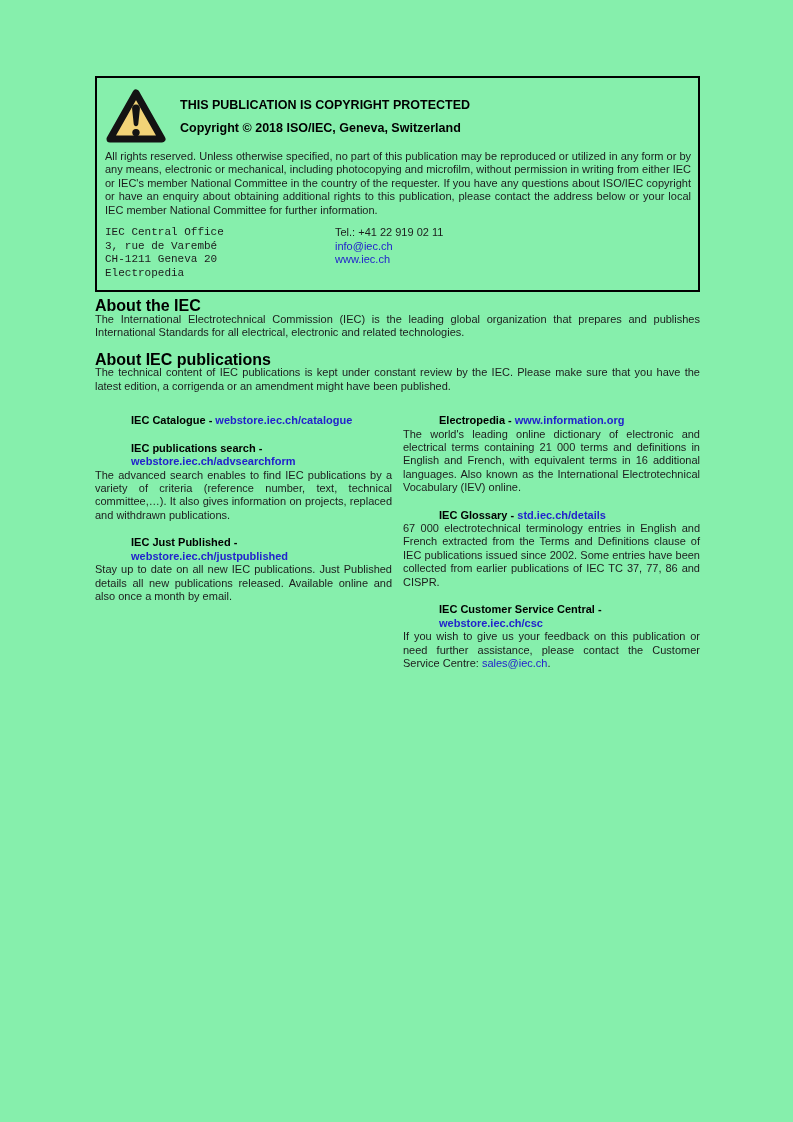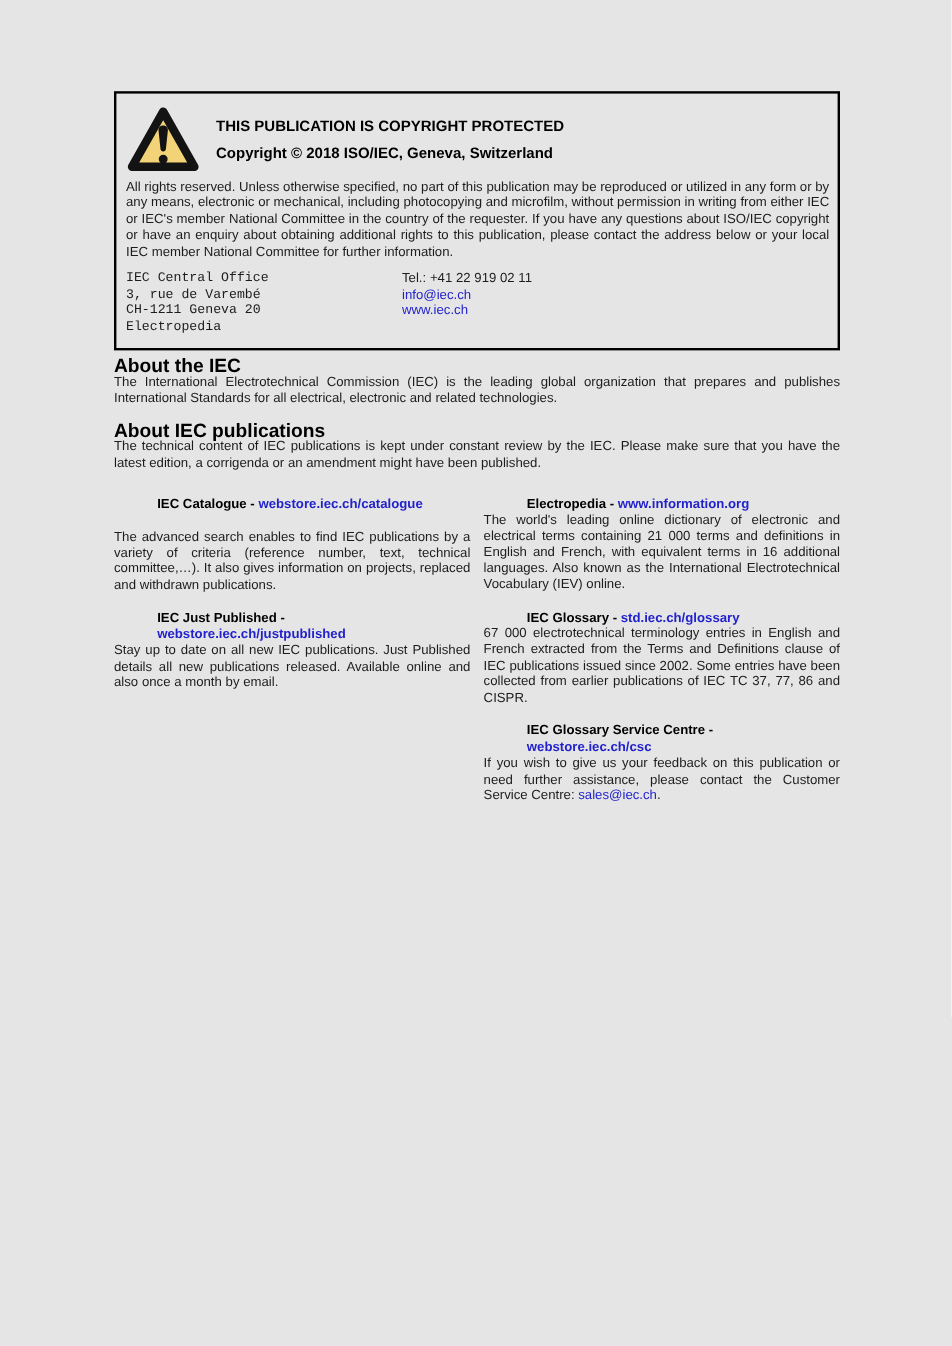--- a/index.html
+++ b/index.html
@@ -1,20 +1,20 @@
 <!DOCTYPE html>
 <html><head>
 <meta charset="utf-8">
 <style>
   html, body { margin: 0; padding: 0; background: #ffffff; }
   .page {
     position: relative;
     width: 793px;
     height: 1122px;
-    background: #e5e5e5;
+    background: #86efac;
     font-family: "Liberation Sans", sans-serif;
     font-size: 11px;
     color: #1c1c1c;
     overflow: hidden;
   }
   .content {
     position: absolute;
     left: 95px;
     top: 0;
     width: 605px;
@@ -142,44 +142,45 @@
 
     <div class="columns">
 
       <div class="col col-left">
 
         <div class="resource-item">
           <h4 class="item-title"><span>IEC Catalogue</span><span> - </span><a class="link">webstore.iec.ch/catalogue</a></h4>
         </div>
 
         <div class="resource-item">
+          <h4 class="item-title"><span>IEC publications search</span><span> - </span><a class="link">webstore.iec.ch/advsearchform</a></h4>
           <p class="item-body">The advanced search enables to find IEC publications by a variety of criteria (reference number, text, technical committee,…). It also gives information on projects, replaced and withdrawn publications.</p>
         </div>
 
         <div class="resource-item">
           <h4 class="item-title"><span>IEC Just Published</span><span> - </span><a class="link">webstore.iec.ch/justpublished</a></h4>
           <p class="item-body">Stay up to date on all new IEC publications. Just Published details all new publications released. Available online and also once a month by email.</p>
         </div>
 
       </div>
 
       <div class="col">
 
         <div class="resource-item">
           <h4 class="item-title"><span>Electropedia</span><span> - </span><a class="link">www.information.org</a></h4>
           <p class="item-body">The world's leading online dictionary of electronic and electrical terms containing 21 000 terms and definitions in English and French, with equivalent terms in 16 additional languages. Also known as the International Electrotechnical Vocabulary (IEV) online.</p>
         </div>
 
         <div class="resource-item">
-          <h4 class="item-title"><span>IEC Glossary</span><span> - </span><a class="link">std.iec.ch/glossary</a></h4>
+          <h4 class="item-title"><span>IEC Glossary</span><span> - </span><a class="link">std.iec.ch/details</a></h4>
           <p class="item-body">67 000 electrotechnical terminology entries in English and French extracted from the Terms and Definitions clause of IEC publications issued since 2002. Some entries have been collected from earlier publications of IEC TC 37, 77, 86 and CISPR.</p>
         </div>
 
         <div class="resource-item">
-          <h4 class="item-title"><span>IEC Glossary Service Centre</span><span> - </span><a class="link">webstore.iec.ch/csc</a></h4>
+          <h4 class="item-title"><span>IEC Customer Service Central</span><span> - </span><a class="link">webstore.iec.ch/csc</a></h4>
           <p class="item-body"><span>If you wish to give us your feedback on this publication or need further assistance, please contact the Customer Service Centre: </span><a class="link">sales@iec.ch</a><span>.</span></p>
         </div>
 
       </div>
 
     </div>
 
   </div>
 </div>
 

